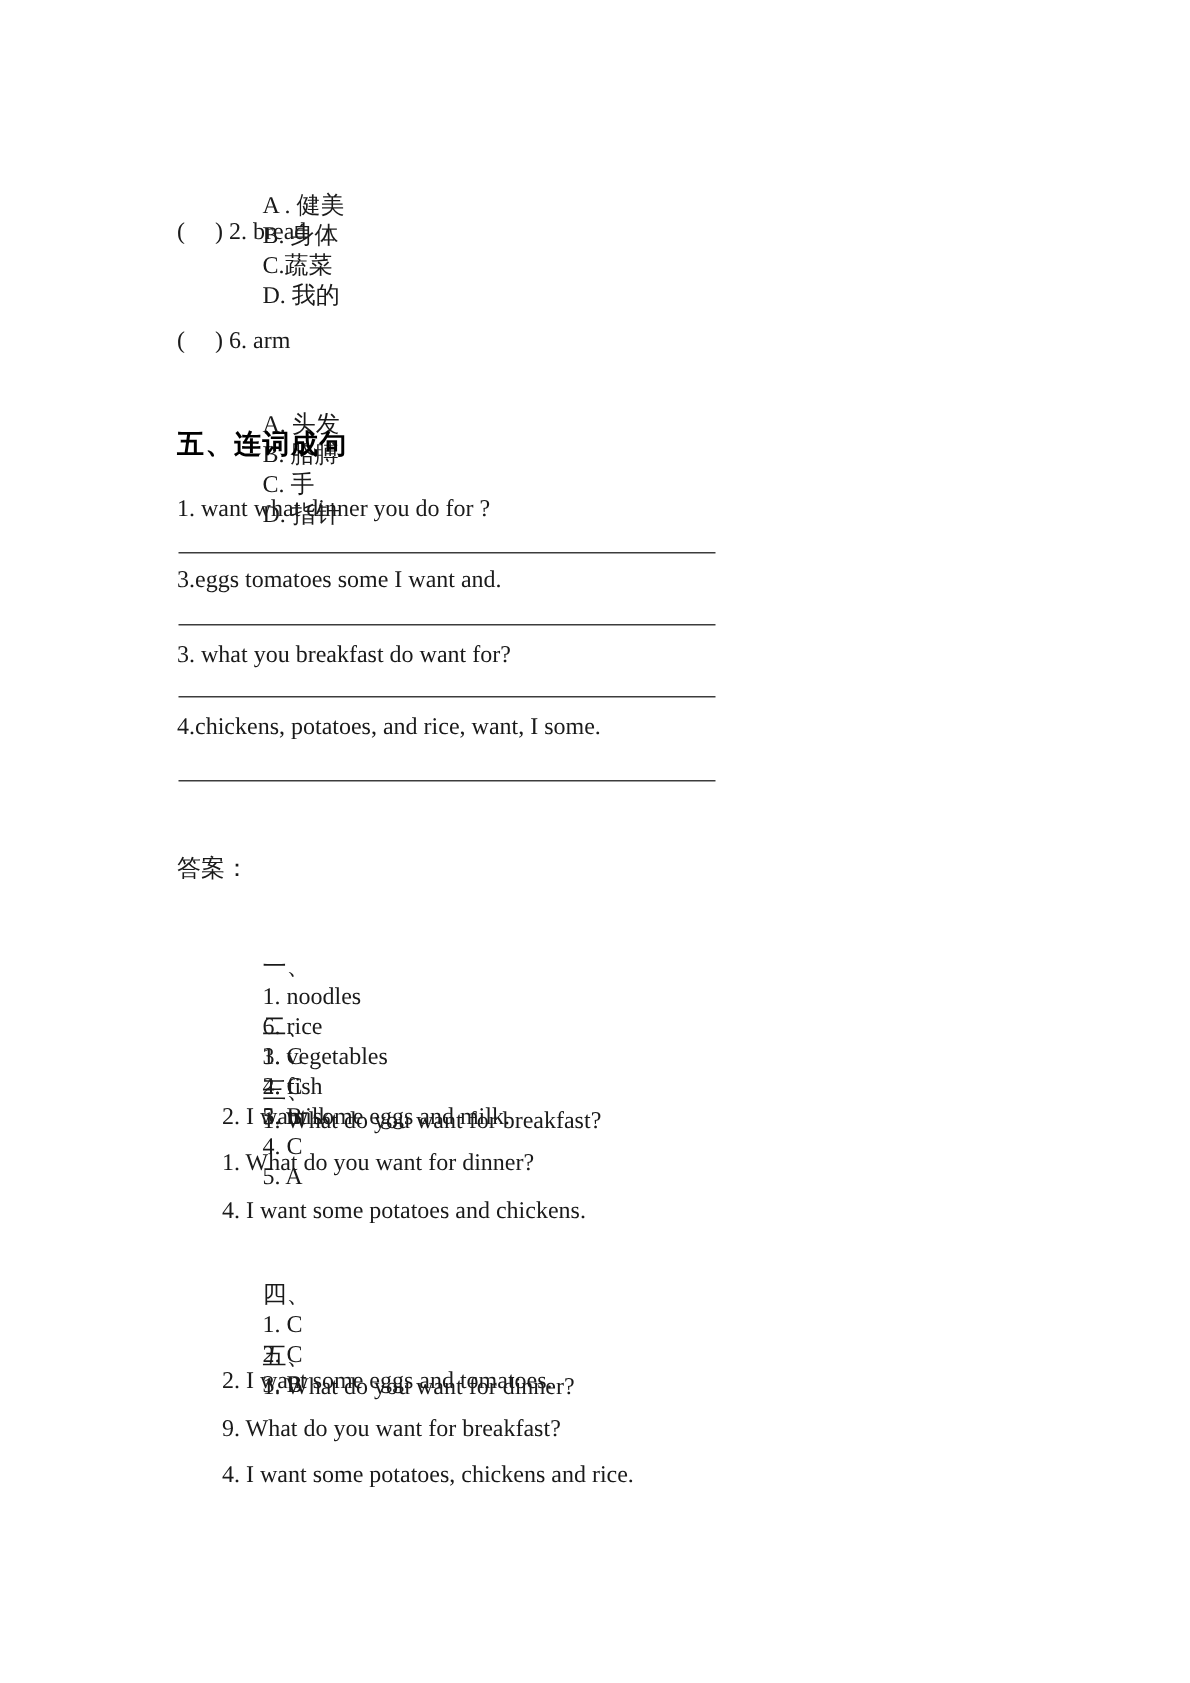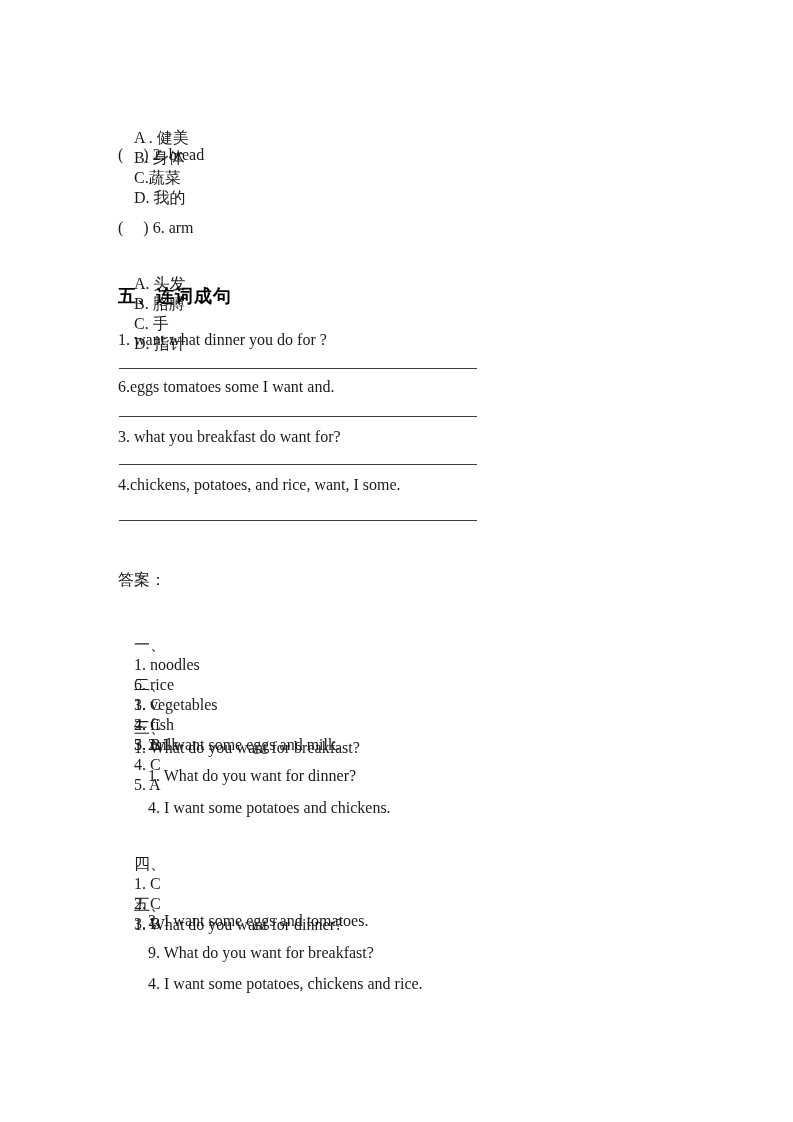--- a/index.html
+++ b/index.html
@@ -17,21 +17,21 @@
     overflow: hidden;
   }
   .line {
     position: absolute;
     left: 118px;
     font-size: 16px;
     line-height: 20px;
     white-space: pre;
     color: #1a1a1a;
   }
-  .line span { white-space: pre; }
+  .line span { white-space: pre; margin-left: 41px; }
   
   .opt-row span { display: inline-block; }
   .row1 .o1 { width: 87px; }
   .row1 .o2 { width: 82px; }
   .row1 .o3 { width: 78px; }
   .row2 .o1 { width: 122px; }
   .row2 .o2 { width: 87px; }
   .row2 .o3 { width: 80px; }
   .row3 .o1 { width: 122px; }
   .row3 .o2 { width: 90px; }
@@ -91,21 +91,21 @@
     <span class="o2">B. 胳膊</span>
     <span class="o3">C. 手</span>
     <span class="o4">D. 指针</span>
   </div>
 
   <div class="heading">五、连词成句</div>
 
   <div class="line" style="top:330px">1. want what dinner you do for ?</div>
   <div class="rule" style="top:368px"></div>
 
-  <div class="line" style="top:377px">6.eggs tomatoes some I want and.</div>
+  <div class="line" style="top:377px">3.eggs tomatoes some I want and.</div>
   <div class="rule" style="top:416px"></div>
 
   <div class="line" style="top:427px">3. what you breakfast do want for?</div>
   <div class="rule" style="top:464px"></div>
 
   <div class="line" style="top:475px">4.chickens, potatoes, and rice, want, I some.</div>
   <div class="rule" style="top:520px"></div>
 
   <div class="line" style="top:570px">答案：</div>
 

